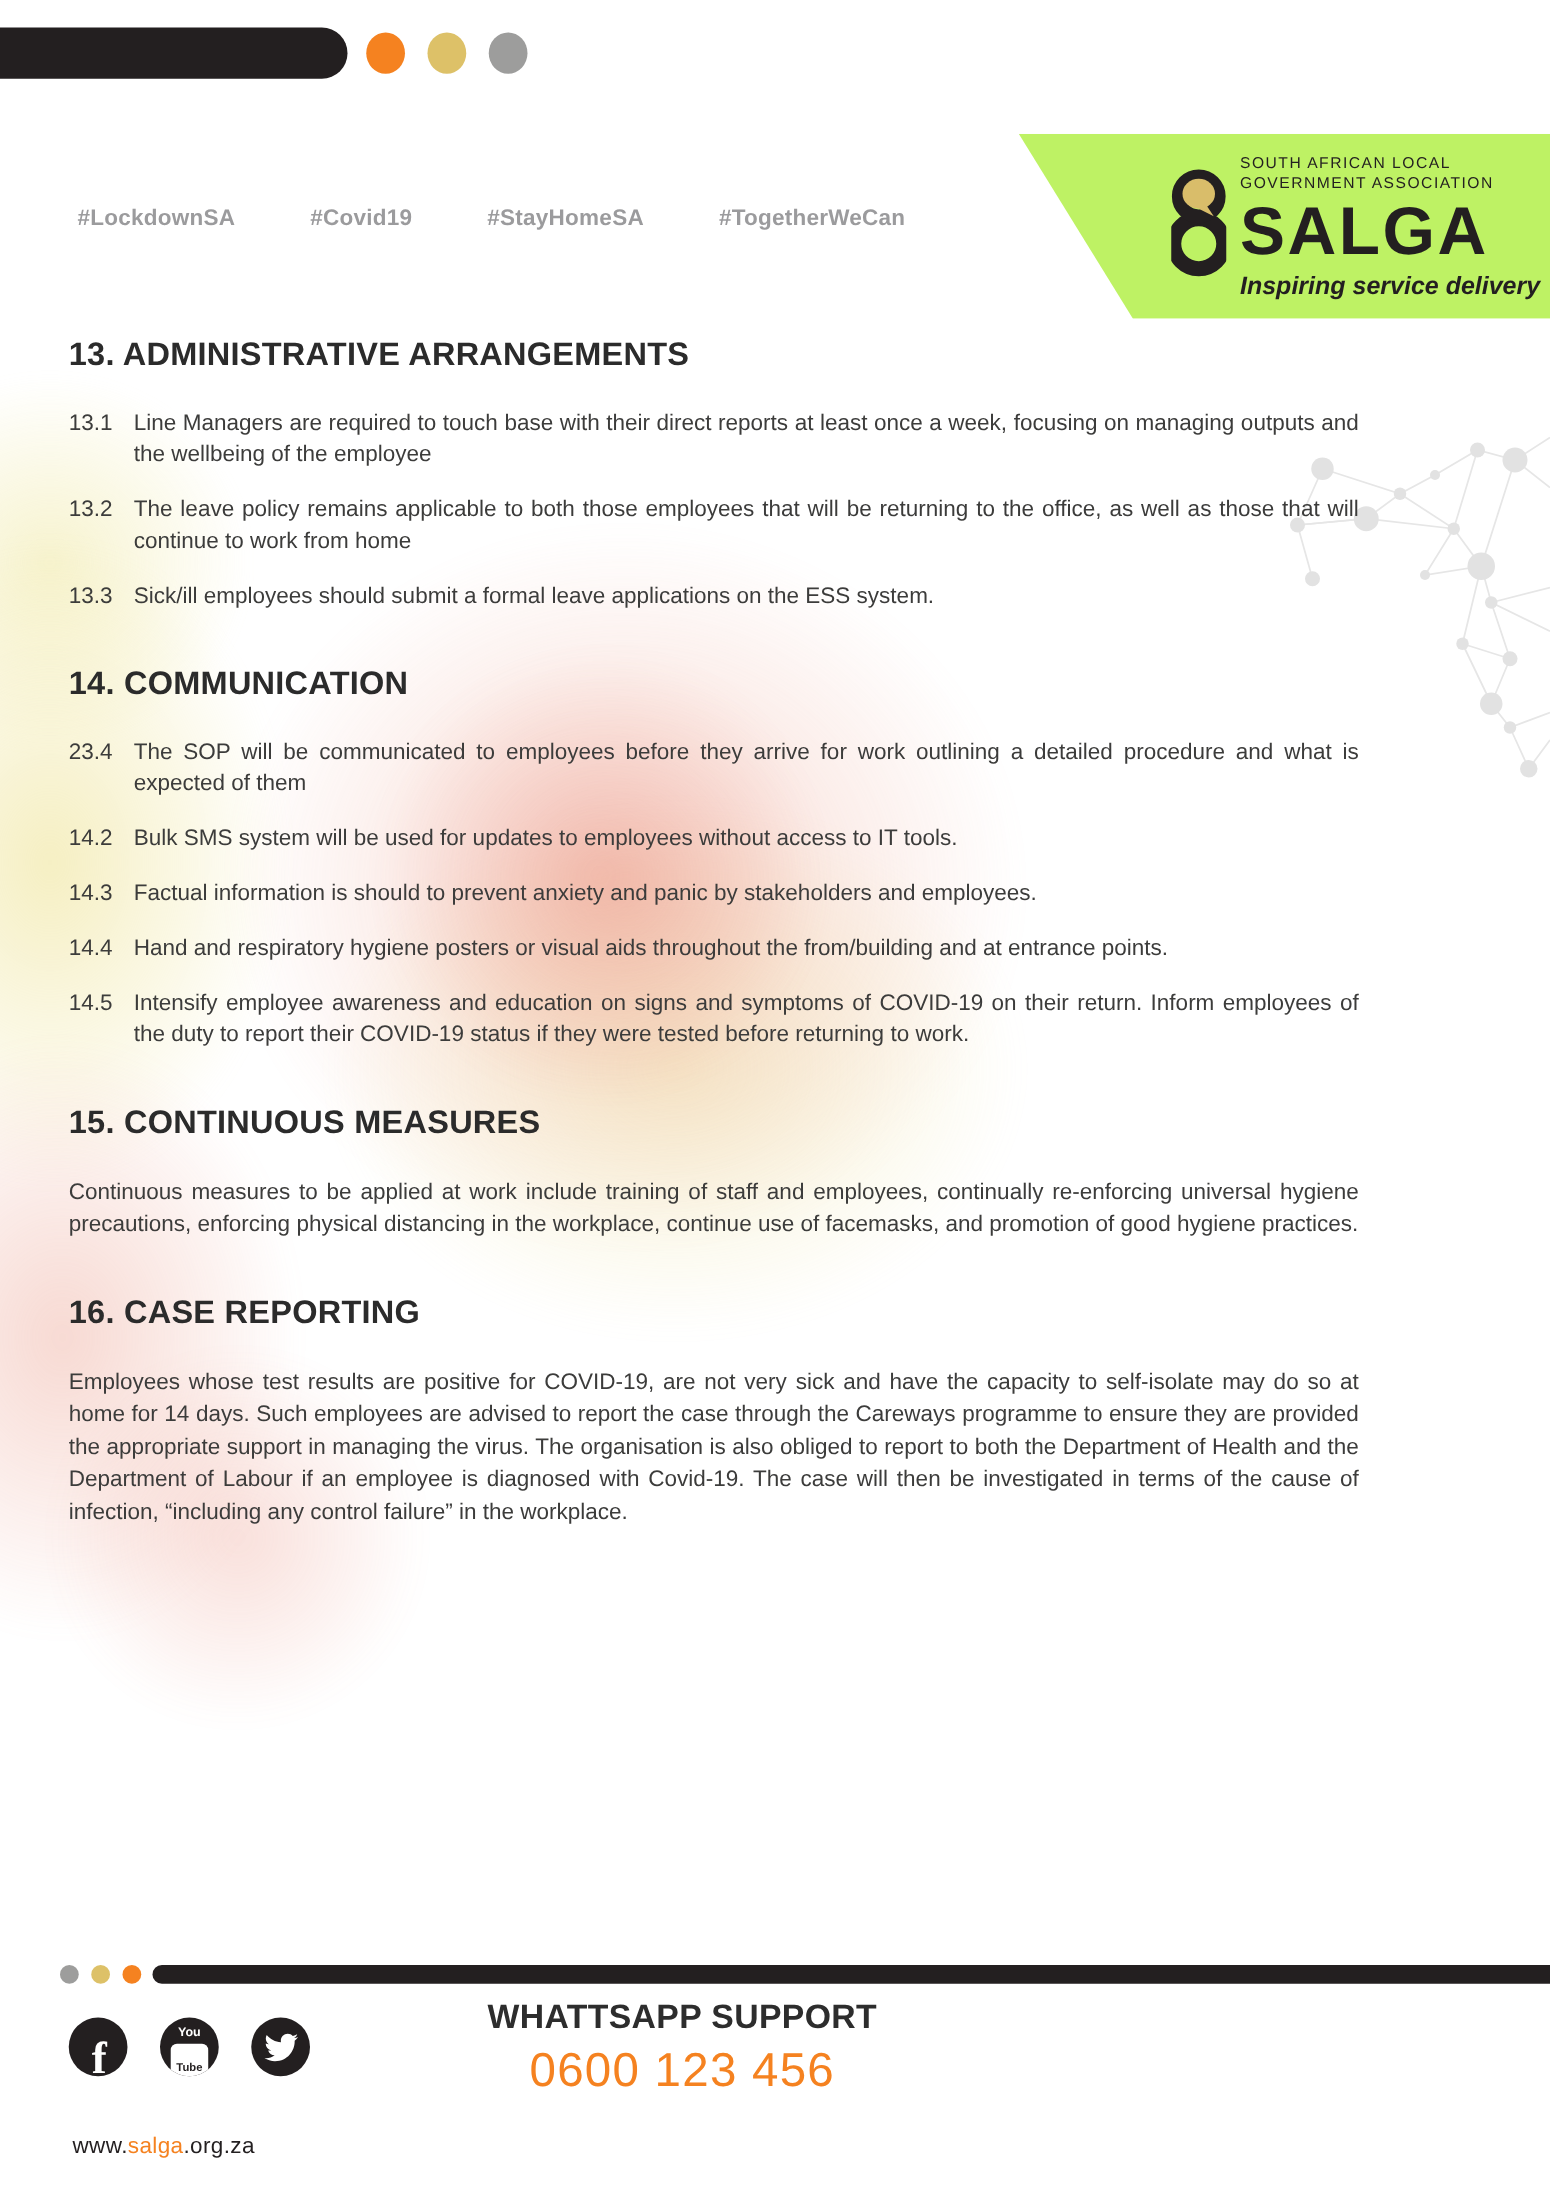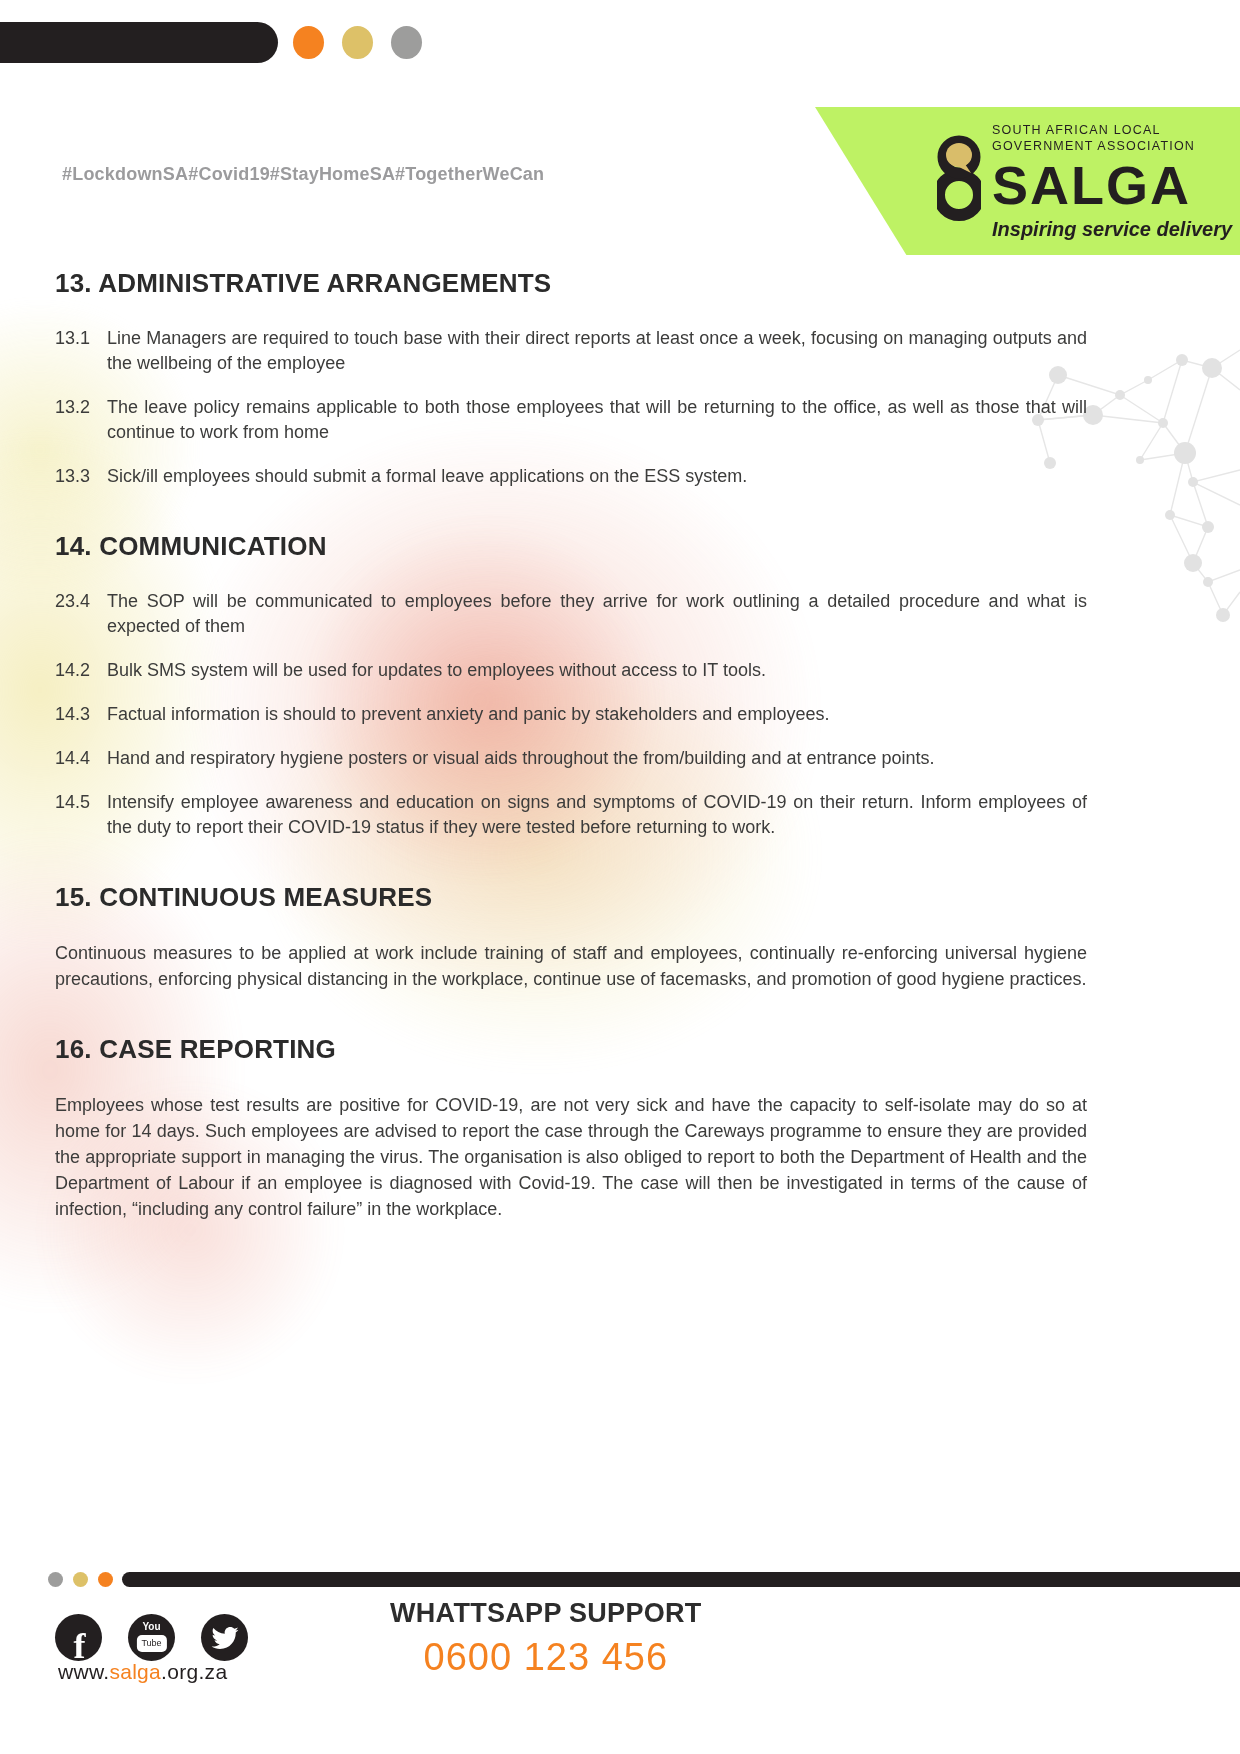--- a/index.html
+++ b/index.html
@@ -17,21 +17,21 @@
   .wm-r3{left:-140px;top:830px;width:380px;height:480px;background:radial-gradient(closest-side,#e9937f,rgba(233,147,127,0));opacity:.35;filter:blur(10px);}
   .wm-r4{left:40px;top:1080px;width:300px;height:300px;background:radial-gradient(closest-side,#e4705a,rgba(228,112,90,0));opacity:.22;filter:blur(12px);}
   .wm-net{position:absolute;left:1020px;top:330px;}
 
   
   .pill{position:absolute;left:-42px;top:22px;width:320px;height:41px;background:#231f20;border-radius:21px;}
   .dot{position:absolute;border-radius:50%;}
   .dot-a{left:293px;top:26px;width:31px;height:33px;background:#f58220;}
   .dot-b{left:342px;top:26px;width:31px;height:33px;background:#ddc168;}
   .dot-c{left:391px;top:26px;width:31px;height:33px;background:#9d9d9c;}
-  .hashtags{position:absolute;left:62px;top:164px;display:flex;
+  .hashtags{position:absolute;left:62px;top:164px;display:flex;gap:60px;
             font-size:18px;font-weight:bold;color:#9b9b9d;letter-spacing:.2px;}
   .logo{position:absolute;left:815px;top:107px;width:425px;height:148px;background:#bef264;
         clip-path:polygon(0 0,100% 0,100% 100%,21.5% 100%);
         display:flex;align-items:center;box-sizing:border-box;padding-left:122px;}
   .logo-8{flex:none;margin-right:11px;}
   .logo-text{line-height:1;}
   .logo-small{font-size:12.5px;letter-spacing:1.2px;color:#231f20;line-height:1.25;}
   .logo-name{font-size:54px;font-weight:bold;letter-spacing:2px;color:#231f20;margin-top:3px;line-height:1;}
   .logo-tag{font-size:20px;font-weight:bold;font-style:italic;color:#231f20;margin-top:7px;}
 
@@ -50,23 +50,23 @@
   .fdot-a{left:48px;background:#9d9d9c;}
   .fdot-b{left:73px;background:#ddc168;}
   .fdot-c{left:98px;background:#f58220;}
   .fbar{position:absolute;left:122px;right:0;top:1572px;height:15px;background:#231f20;border-radius:8px 0 0 8px;}
   .social{position:absolute;left:55px;top:1614px;display:flex;gap:26px;}
   .sicon{width:47px;height:47px;border-radius:50%;background:#231f20;position:relative;overflow:hidden;}
   .fb-f{position:absolute;left:50%;bottom:-6px;transform:translateX(-42%);color:#fff;
         font-size:36px;font-weight:bold;font-family:"Liberation Serif",serif;}
   .yt-you{position:absolute;top:7px;left:0;right:0;text-align:center;color:#fff;font-size:10px;font-weight:bold;}
   .yt-tube{position:absolute;top:21px;left:50%;transform:translateX(-50%);background:#fff;color:#231f20;
-           font-size:9px;font-weight:normal;border-radius:5px;padding:3px 5px;line-height:11px;text-align:center;}
+           font-size:9px;font-weight:bold;border-radius:5px;padding:14px 5px;line-height:11px;text-align:center;}
   .tw-bird{position:absolute;left:50%;top:50%;transform:translate(-50%,-50%);}
-  .website{position:absolute;left:58px;top:1660px;font-size:21px;color:#231f20;letter-spacing:.3px;}
+  .website{position:absolute;left:58px;top:1706px;font-size:18px;color:#231f20;letter-spacing:.3px;}
   .website .hl{color:#f58220;}
   .contacts{position:absolute;left:390px;top:1598px;width:700px;display:flex;justify-content:flex-start;}
   .ccol{text-align:center;}
   .clabel{font-size:27px;font-weight:bold;color:#2d2d2d;letter-spacing:.3px;}
   .cnumber{font-size:38px;color:#f58220;margin-top:7px;letter-spacing:1px;}
 </style>
 </head>
 <body>
 
 <div class="page">

